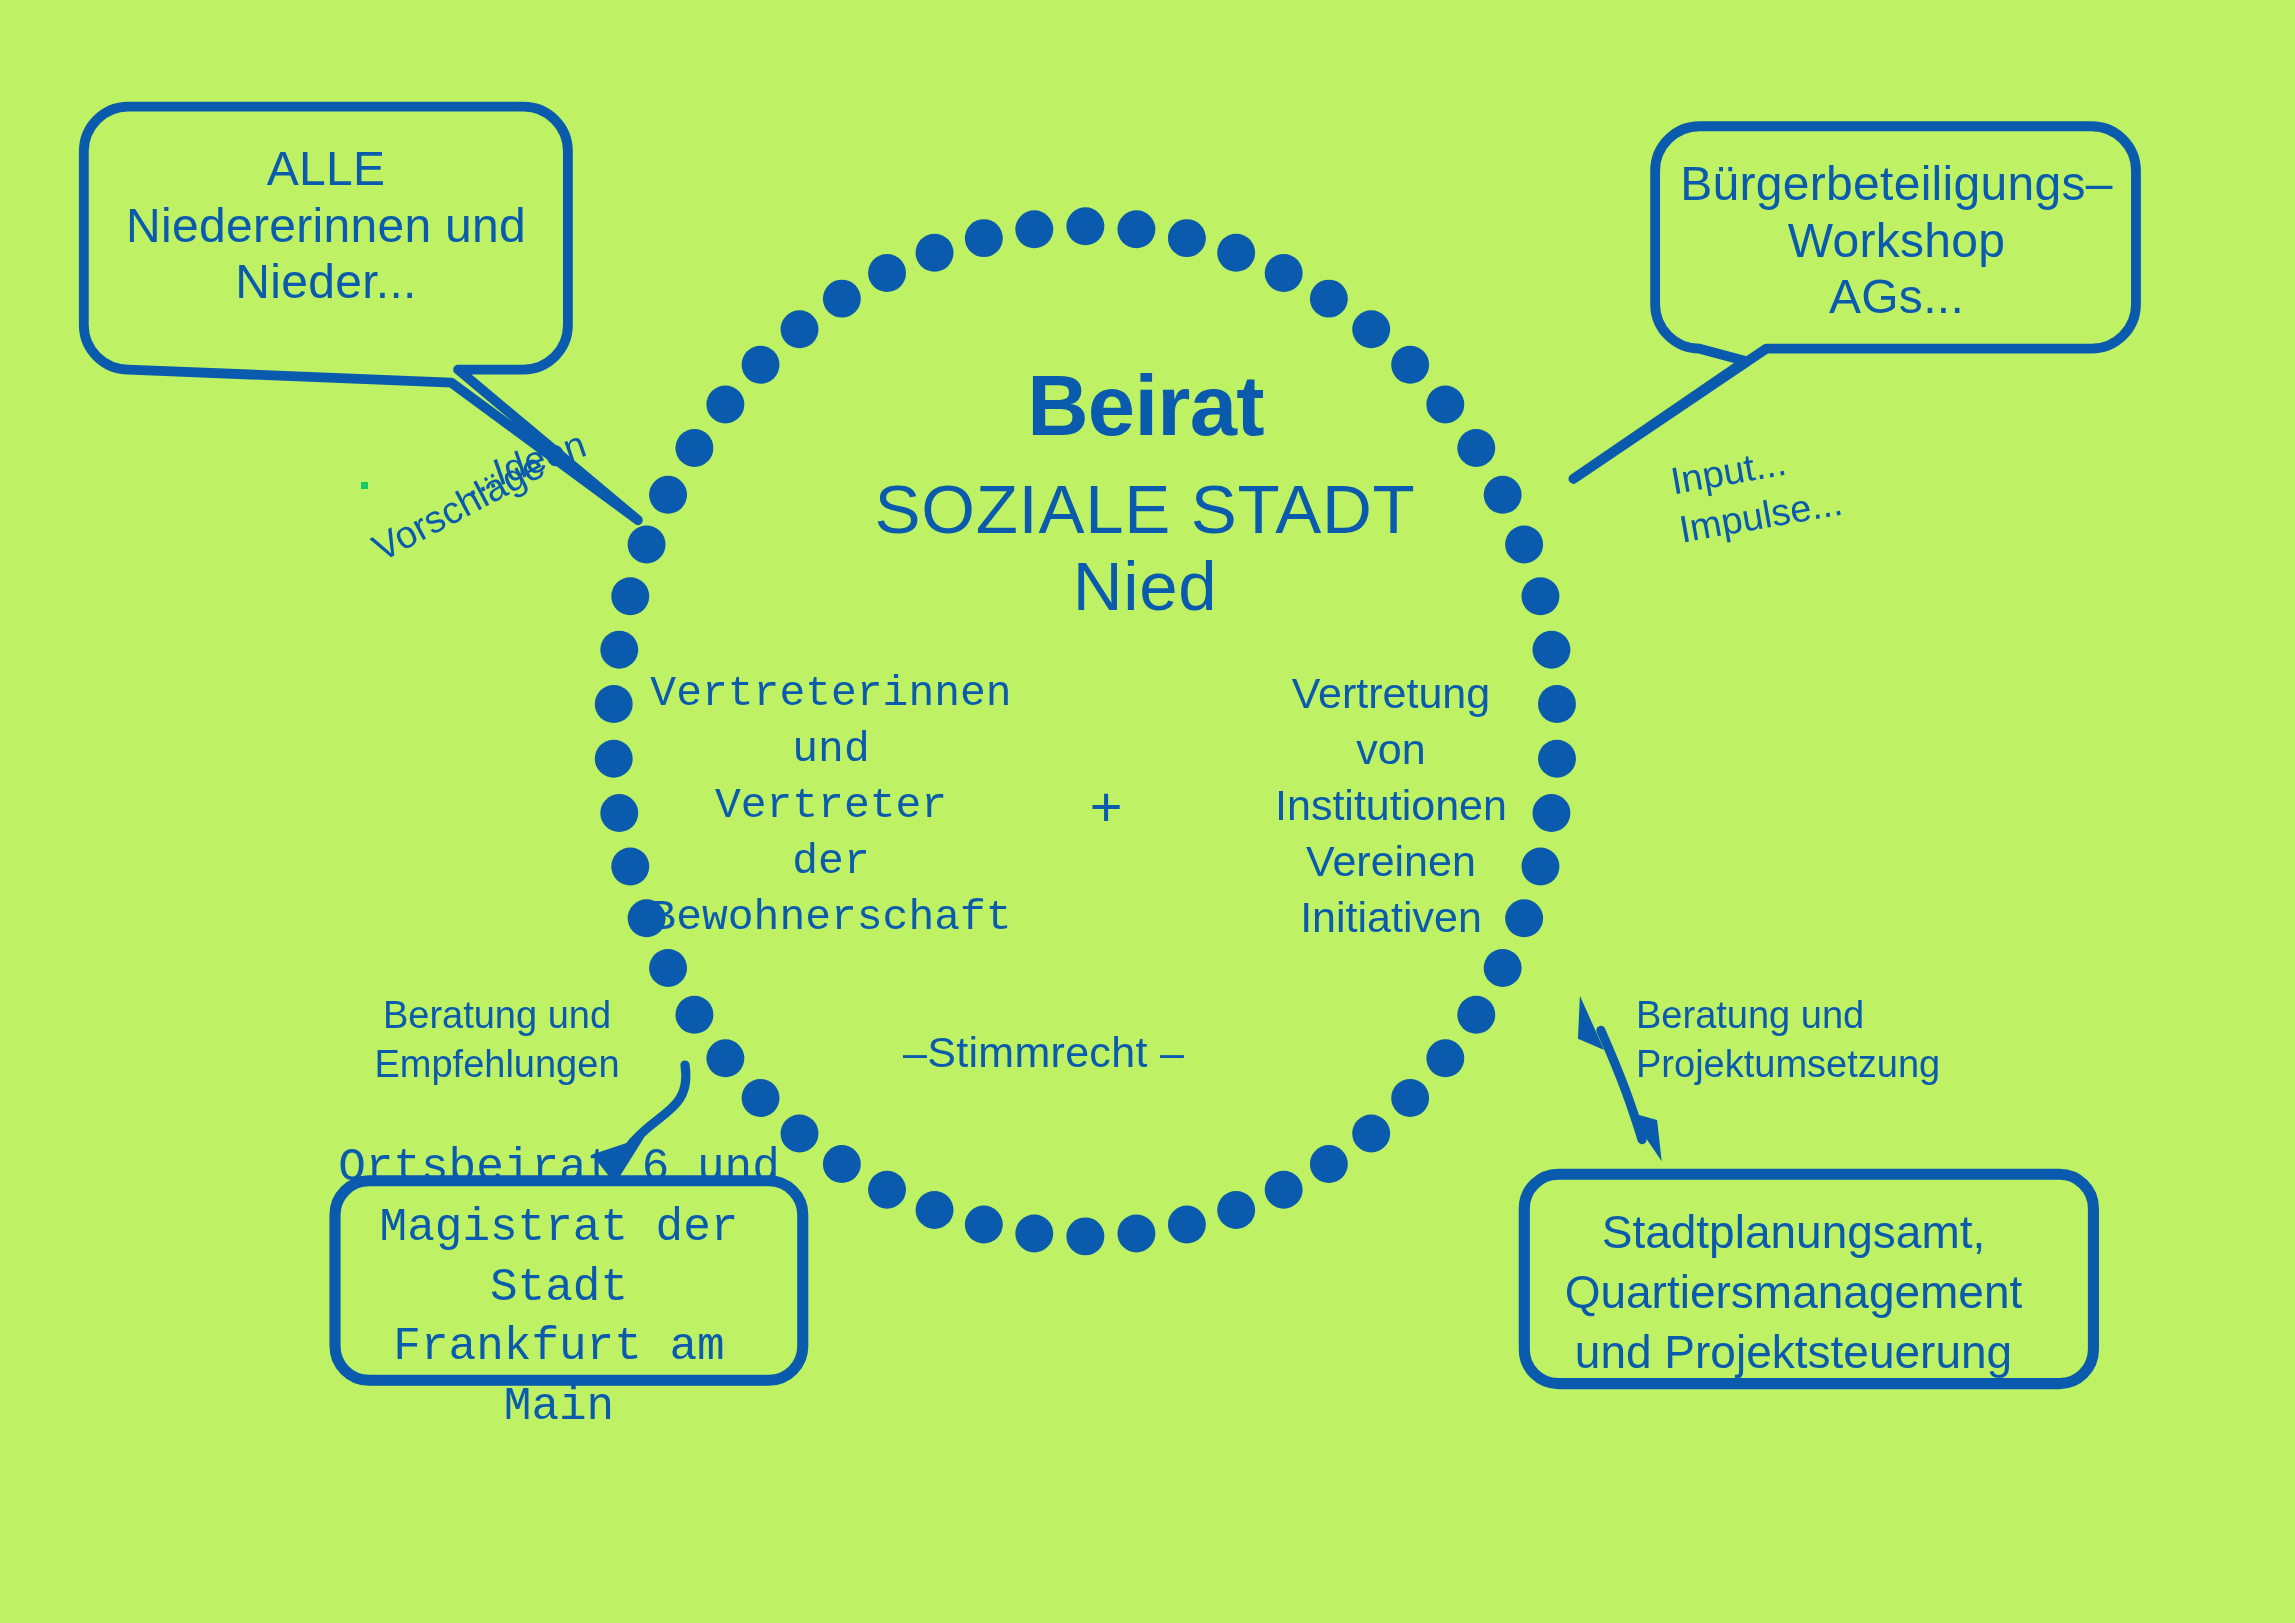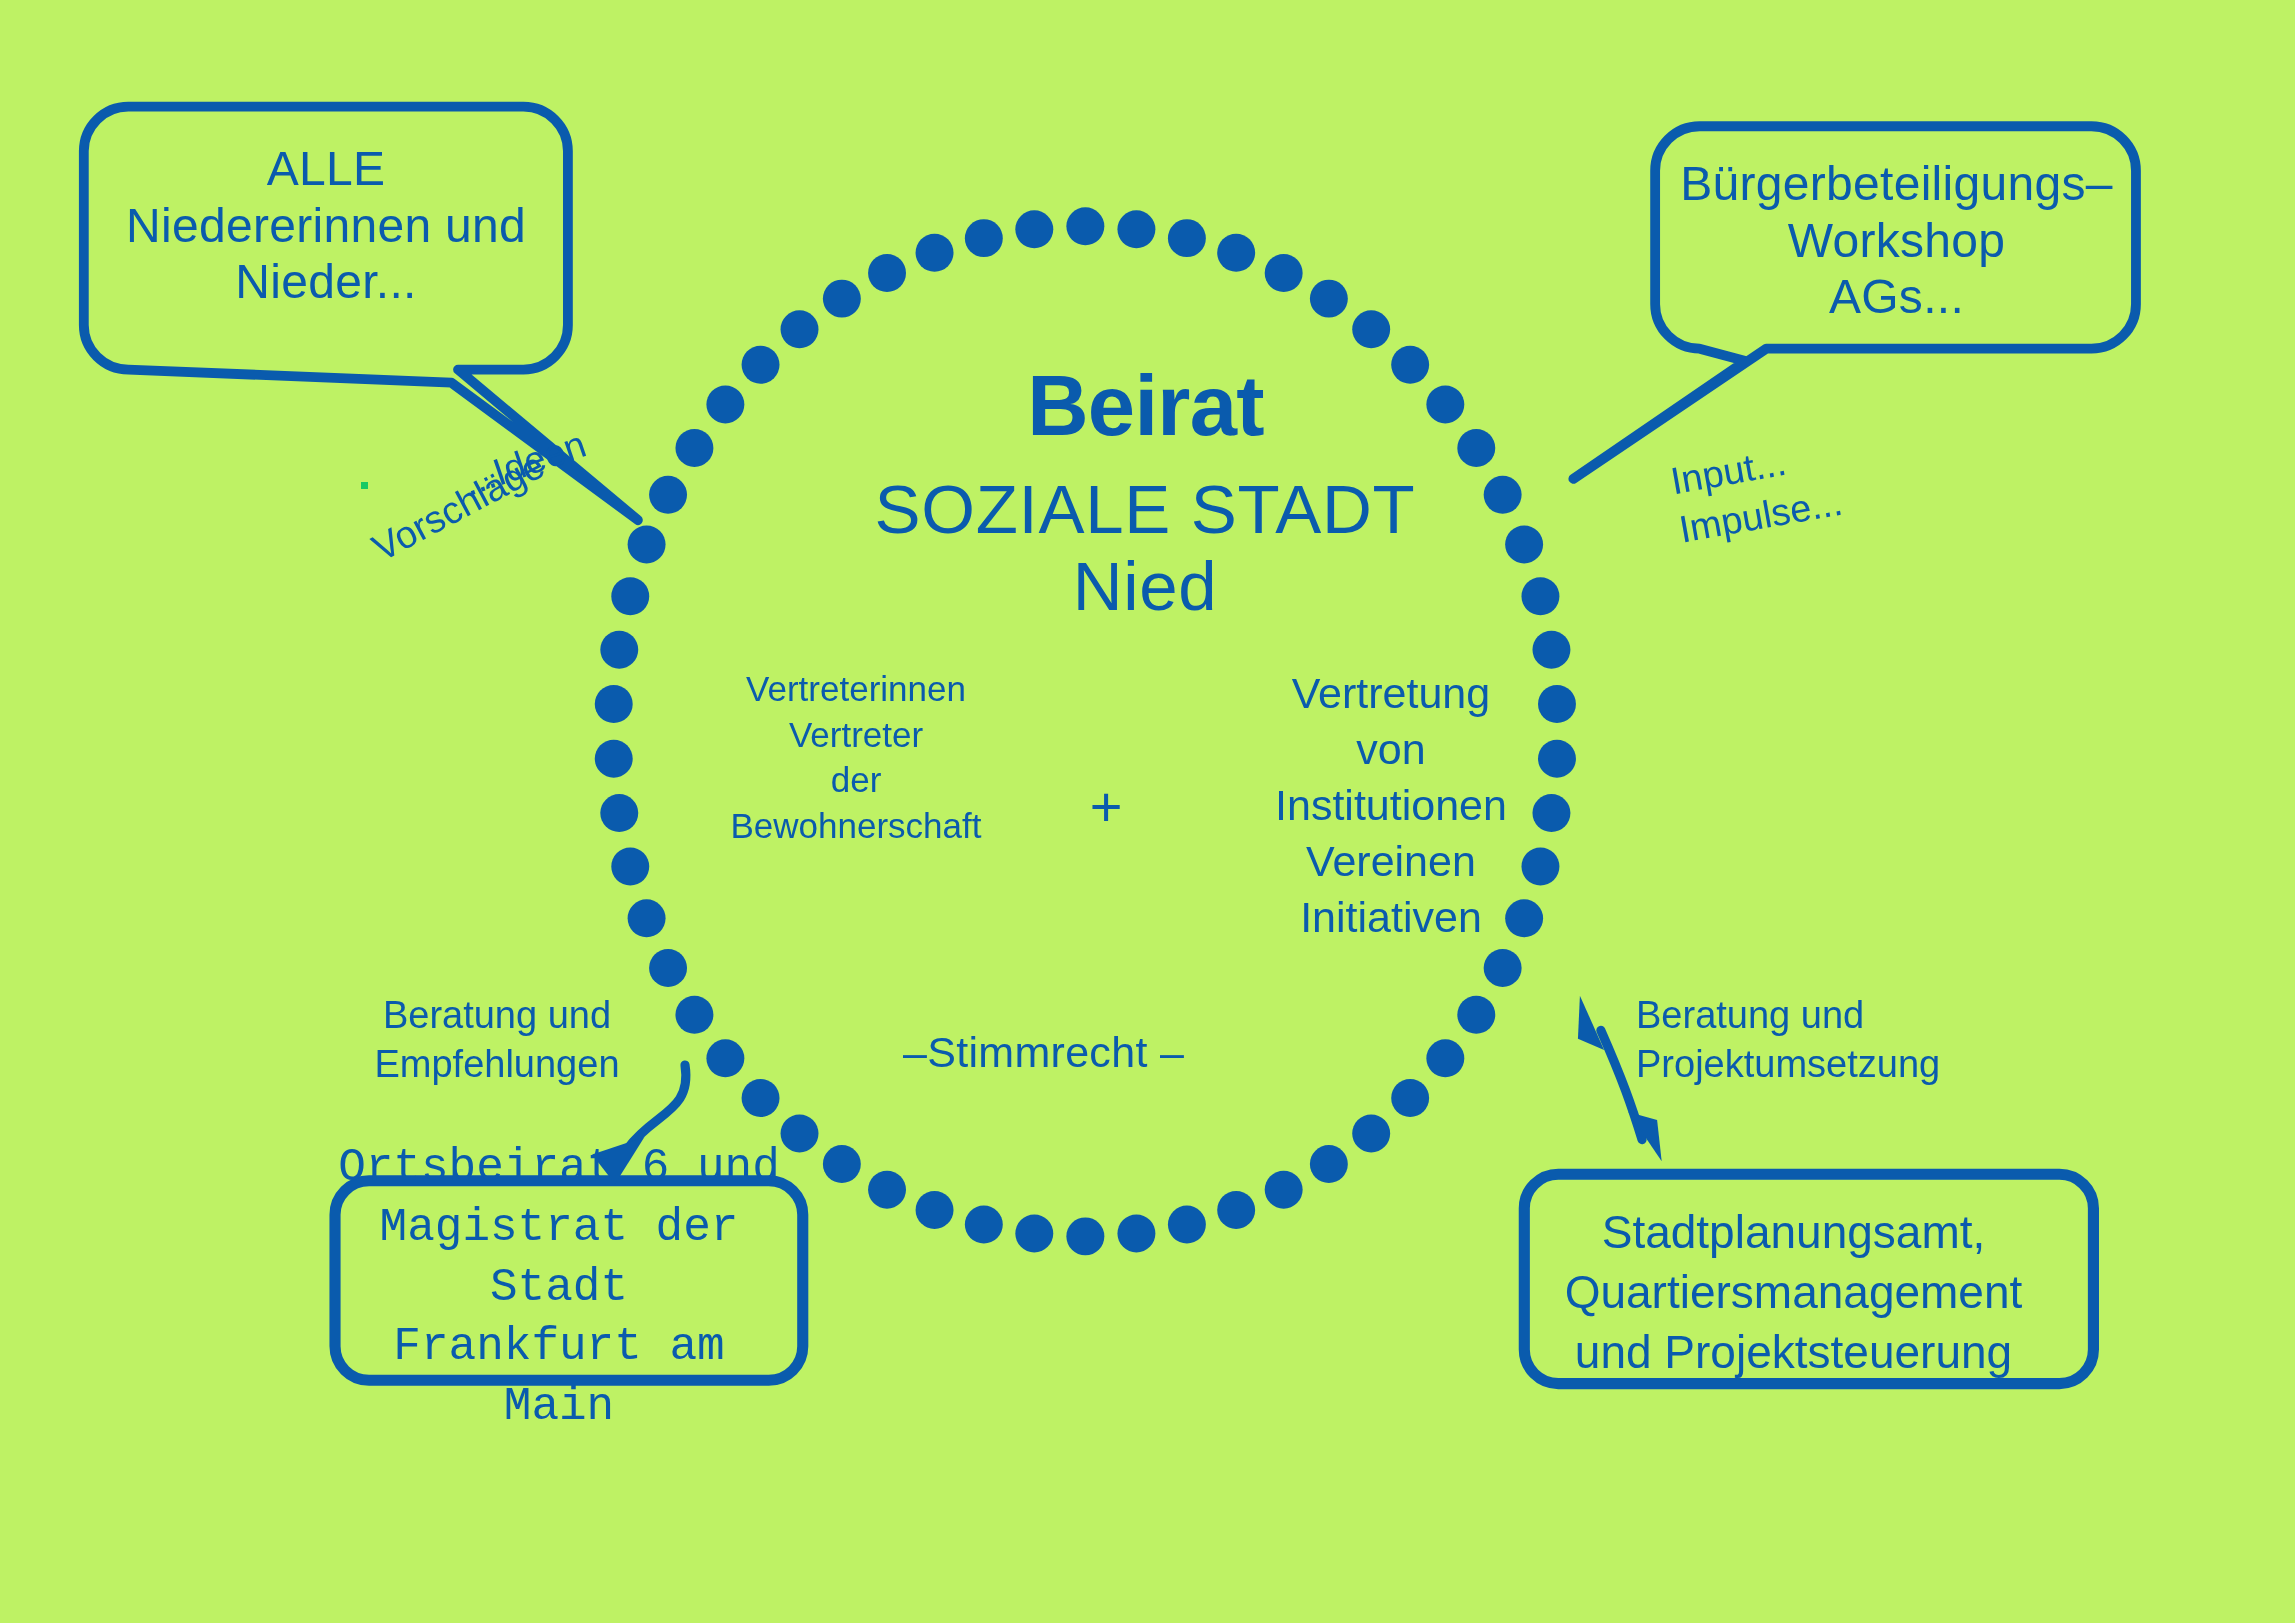--- a/index.html
+++ b/index.html
@@ -24,22 +24,22 @@
     font-size:85px;font-weight:700;line-height:1.0;
     text-align:center;letter-spacing:-0.7px;
   }
   #soziale-stadt{
     left:818px;top:471px;width:654px;
     font-size:69px;font-weight:400;line-height:1.12;text-align:center;
     letter-spacing:0.7px;
   }
   
   #col-left{
-    left:673px;top:666px;width:366px;
-    font-size:35px;line-height:1.30;text-align:center;
+    left:648px;top:666px;width:366px;
+    font-size:43px;line-height:1.30;text-align:center;font-family:Liberation Mono, monospace;
   }
   #col-right{
     left:1234px;top:666px;width:314px;
     font-size:43px;line-height:1.30;text-align:center;
   }
   #plus-sign{
     left:1060px;top:779px;width:92px;
     font-size:56px;text-align:center;line-height:1;
   }
   #stimmrecht{
@@ -184,20 +184,21 @@
   </div>
 
   <div class="txt" id="beirat-title">Beirat</div>
   <div class="txt" id="soziale-stadt">
     <div>SOZIALE STADT</div>
     <div>Nied</div>
   </div>
 
   <div class="txt" id="col-left">
       <div>Vertreterinnen</div>
+      <div>und</div>
       <div>Vertreter</div>
       <div>der</div>
       <div>Bewohnerschaft</div>
     </div>
   <div class="txt" id="plus-sign">+</div>
   <div class="txt" id="col-right">
       <div>Vertretung</div>
       <div>von</div>
       <div>Institutionen</div>
       <div>Vereinen</div>

